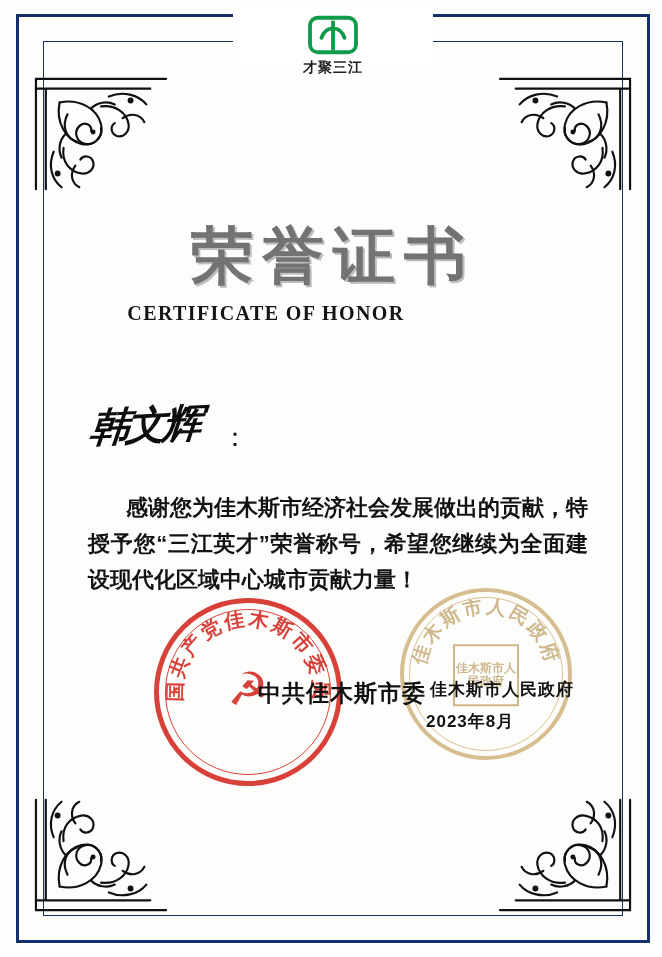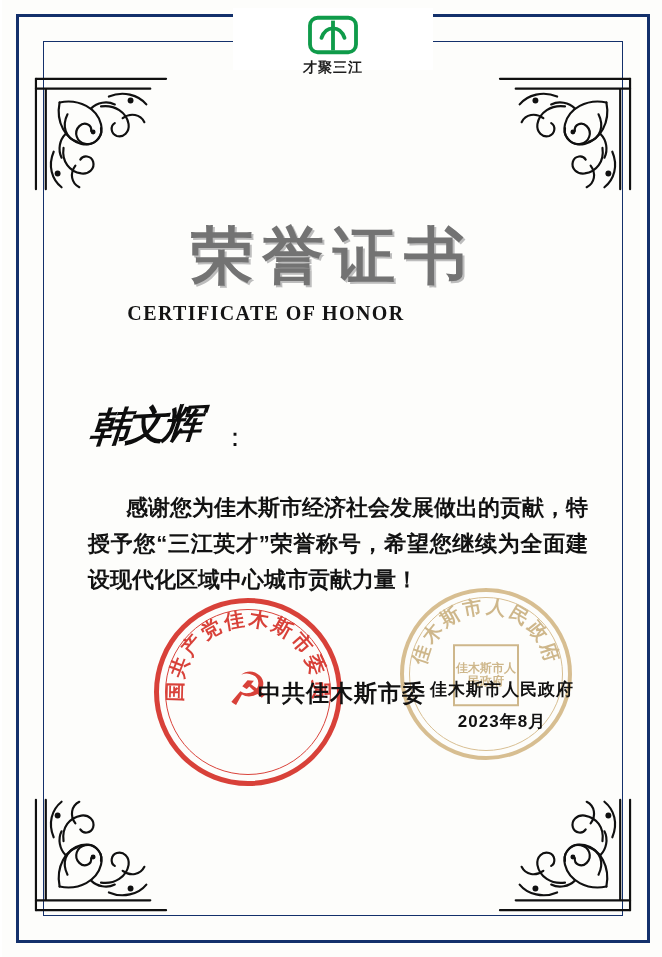--- a/index.html
+++ b/index.html
@@ -266,21 +266,20 @@
     letter-spacing: 1px;
     z-index: 6;
     text-align: center;
     width: 152px;
   }
   .signature-date {
     position: absolute;
     left: 424px;
     top: 710px;
     width: 152px;
-    text-align: center;
     font-family: "Liberation Sans", sans-serif;
     font-size: 17px;
     font-weight: bold;
     color: #111;
     letter-spacing: 1px;
     z-index: 6;
   }
 </style>
 </head>
 <body>

